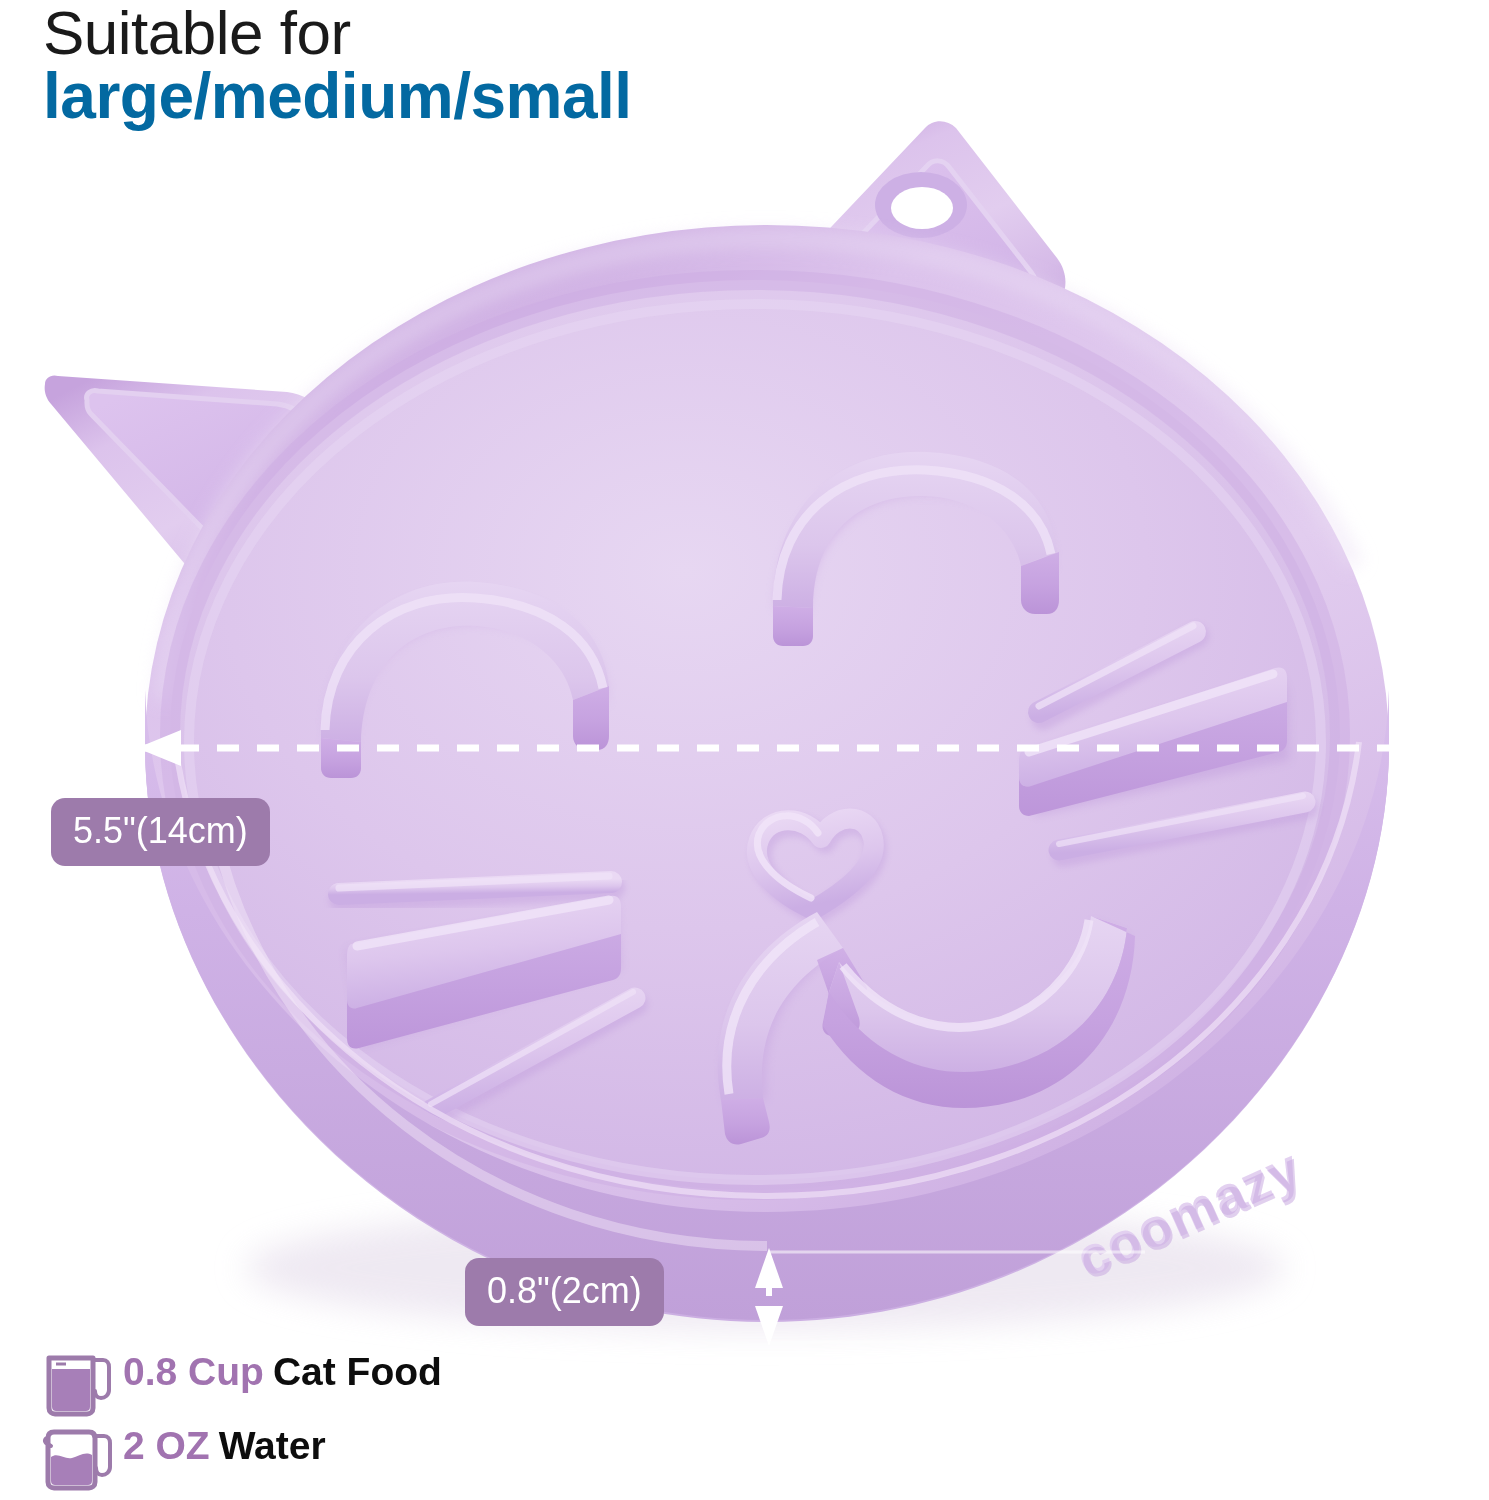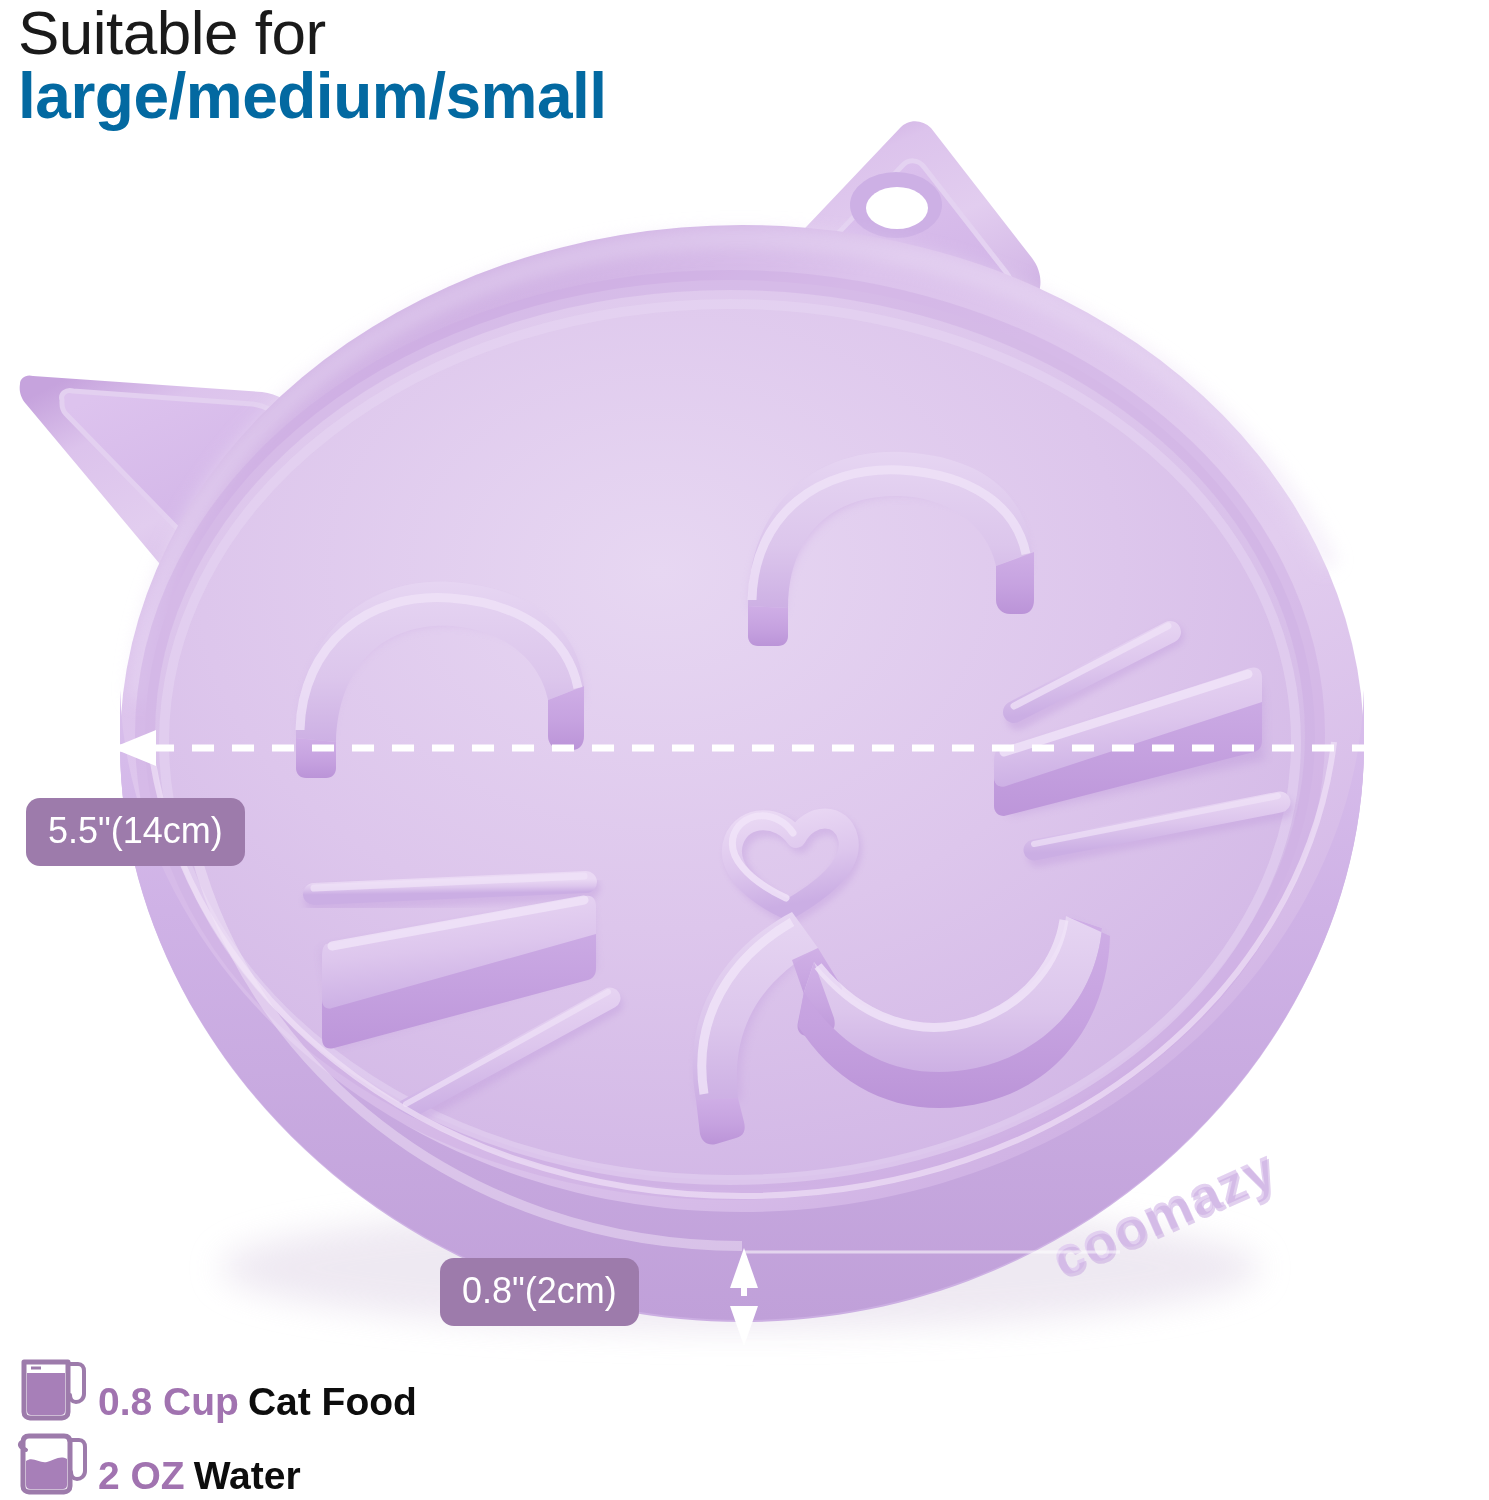--- a/index.html
+++ b/index.html
@@ -9,20 +9,21 @@
   }
   body {
     font-family: "Liberation Sans", sans-serif;
   }
   #page {
     position: relative;
     width: 1413px;
     height: 1500px;
     background: #ffffff;
     overflow: hidden;
+    margin-left: 25px;
   }
 
   
   .headline {
     position: absolute;
     left: 18px;
     top: 2px;
     width: 860px;
     line-height: 1.00;
     z-index: 40;
@@ -80,21 +81,21 @@
 
   
   .legend {
     position: absolute;
     left: 16px;
     top: 1350px;
     z-index: 60;
   }
   .legend-row {
     display: flex;
-    align-items: flex-end;
+    align-items: flex-start;
     height: 74px;
   }
   .legend-icon {
     width: 76px;
     height: 70px;
     flex: 0 0 76px;
     display: block;
   }
   .legend-text {
     font-size: 39px;

